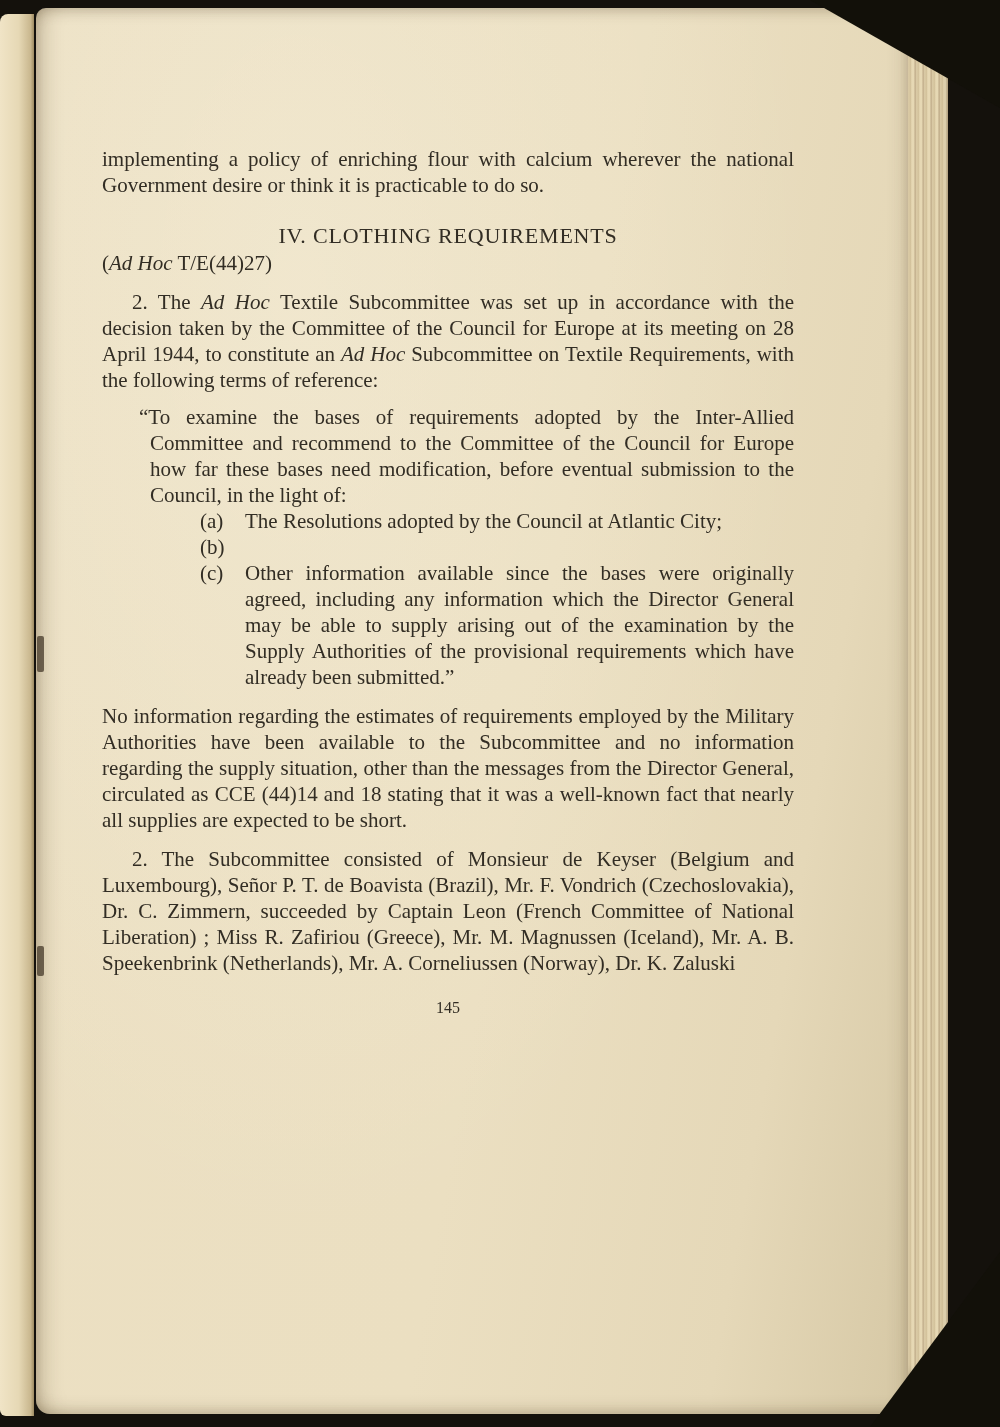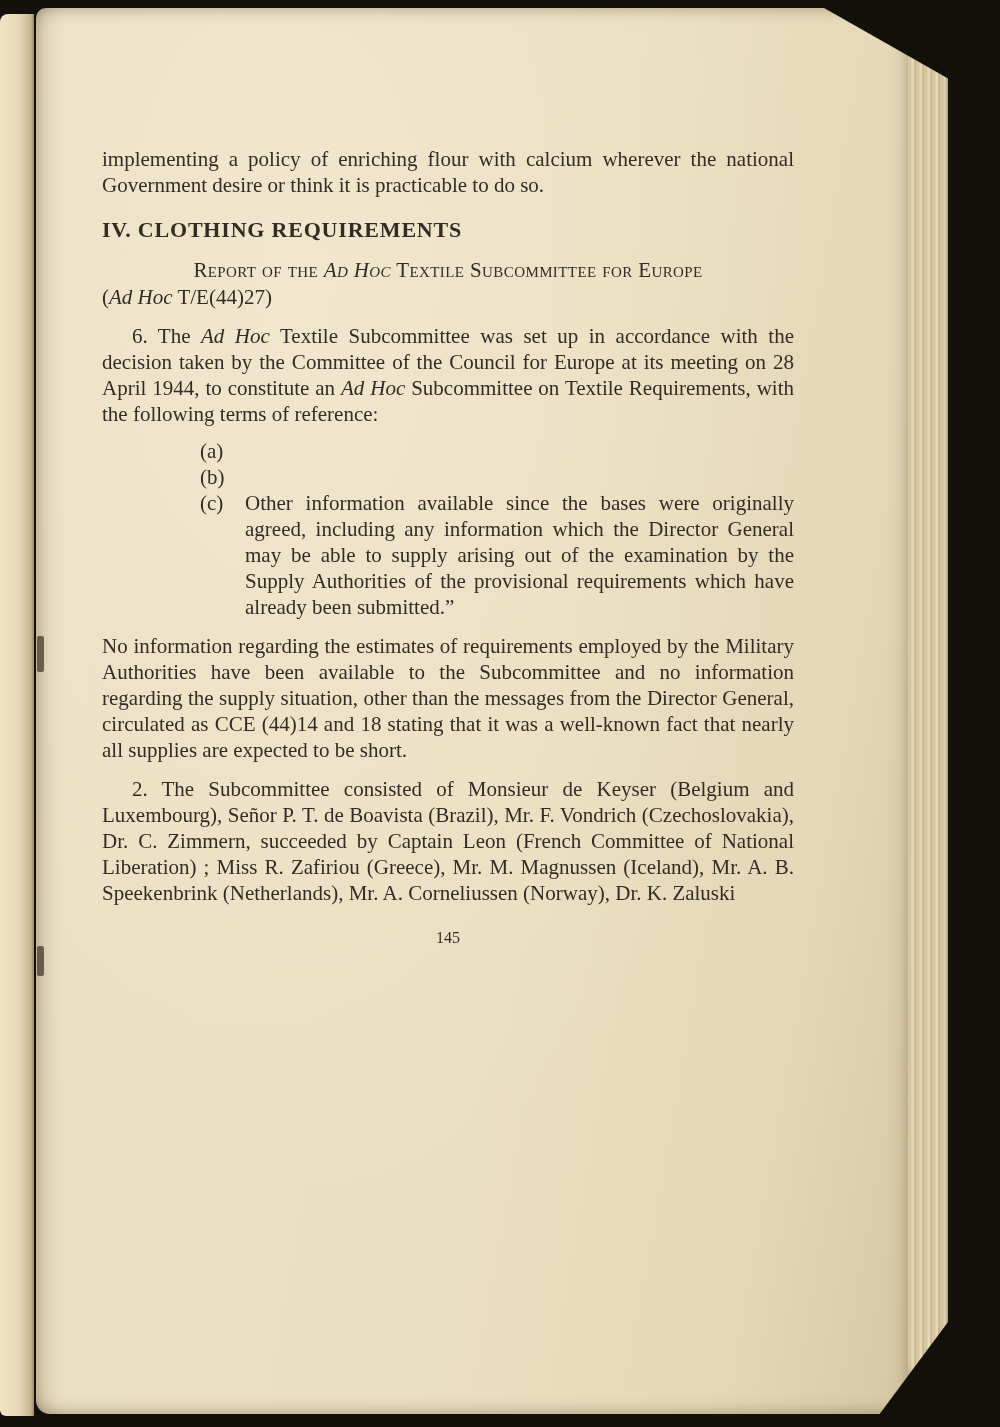--- a/index.html
+++ b/index.html
@@ -64,24 +64,24 @@
     width: 692px;
     color: #322d24;
     font-size: 21px;
     line-height: 26px;
     text-align: justify;
   }
   .para { margin: 0; }
   .para.indent { text-indent: 30px; }
   .spaced { margin-top: 13px; }
   .heading {
-    margin-top: 19px;
-    text-align: left;
+    margin-top: 25px;
+    text-align: center;
     font-size: 22px;
-    font-weight: bold;
+    font-weight: normal;
     letter-spacing: .8px;
     text-indent: 0;
   }
   .subheading {
     margin-top: 14px;
     text-align: center;
     font-size: 21px;
     font-weight: normal;
     font-variant: small-caps;
     letter-spacing: .4px;
@@ -129,31 +129,32 @@
     <div class="binding-mark mark-1"></div>
     <div class="binding-mark mark-2"></div>
 
     <div class="text-block">
 
       <p class="para">implementing a policy of enriching flour with calcium wherever the national Government desire or think it is practicable to do so.</p>
 
 
       <h1 class="heading">IV. CLOTHING REQUIREMENTS</h1>
 
-      <h2 class="subheading"><span>Report of the </span><i>Ad Hoc</i><span> Textile Subcommittee for Europe</span></h2>
 
       <p class="docref"><span>(</span><i>Ad Hoc</i><span> T/E(44)27)</span></p>
 
-      <p class="para indent spaced"><span>6. The </span><i>Ad Hoc</i><span> Textile Subcommittee was set up in accordance with the decision taken by the Committee of the Council for Europe at its meeting on 28 April 1944, to constitute an </span><i>Ad Hoc</i><span> Subcommittee on Textile Requirements, with the following terms of reference:</span></p>
+      <p class="para indent spaced"><span>2. The </span><i>Ad Hoc</i><span> Textile Subcommittee was set up in accordance with the decision taken by the Committee of the Council for Europe at its meeting on 28 April 1944, to constitute an </span><i>Ad Hoc</i><span> Subcommittee on Textile Requirements, with the following terms of reference:</span></p>
 
       <div class="quote">
+        <p class="quote-intro">“To examine the bases of requirements adopted by the Inter-Allied Committee and recommend to the Committee of the Council for Europe how far these bases need modification, before eventual submission to the Council, in the light of:</p>
 
         <div class="list">
           <div class="list-item">
             <span class="li-label">(a)</span>
+            <span class="li-text">The Resolutions adopted by the Council at Atlantic City;</span>
           </div>
           <div class="list-item">
             <span class="li-label">(b)</span>
           </div>
           <div class="list-item">
             <span class="li-label">(c)</span>
             <span class="li-text">Other information available since the bases were originally agreed, including any information which the Director General may be able to supply arising out of the examination by the Supply Authorities of the provisional requirements which have already been submitted.”</span>
           </div>
         </div>
       </div>

